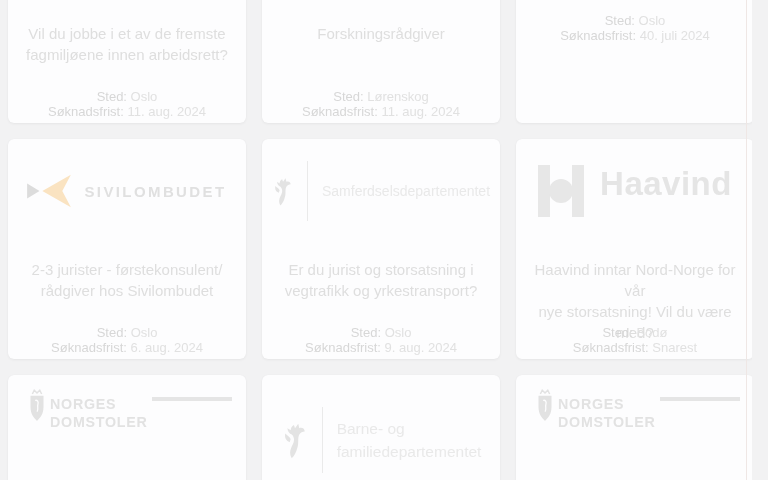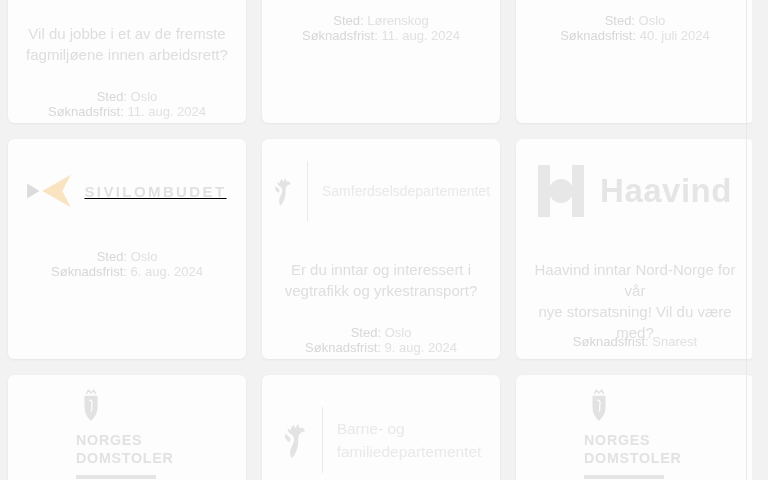--- a/index.html
+++ b/index.html
@@ -38,36 +38,36 @@
     display:flex; align-items:flex-start; justify-content:center;
     text-align:center; white-space:pre-line;
     font-size:15px; line-height:21px; color:#dedede;
   }
   .card-meta { margin-top:6px; text-align:center; font-size:13px; color:#e1e1e1; }
   .meta-line { line-height:15px; }
   .meta-line + .meta-line { }
   .meta-label { font-weight:normal; color:#d7d7d7; }
 
   
-  .logo-sivil { display:flex; align-items:center; gap:13px;text-decoration:underline; }
+  .logo-sivil { display:flex; align-items:center; gap:13px; }
   .sivil-word { font-size:15px; font-weight:bold; letter-spacing:2.4px; color:#e0e0e0; }
 
   
   .dep-logo { display:flex; align-items:center; }
   .dep-divider { width:1px; background:#eaeaea; margin:0 14px 0 13px; }
   .dep-text { text-align:left; color:#e9e9e9; }
   .dep-text--sm { font-size:14px; }
   .dep-text--lg { font-size:15.5px; line-height:23px; }
 
   
-  .logo-haavind { display:flex; align-items:center; gap:16px; }
+  .logo-haavind { display:flex; gap:16px; }
   .haavind-word { font-size:33px; font-weight:bold; color:#e5e5e5; letter-spacing:0.5px; }
 
   
-  .nd-block { display:flex; flex-direction:column; margin-top:14px; }
+  .nd-block { display:flex; flex-direction:row; margin-top:14px; }
   .nd-shield { margin-left:2px; }
   .nd-text { margin-top:6px; font-weight:bold; font-size:15px; line-height:18px;
              letter-spacing:0.8px; color:#e2e2e2; transform:scaleX(0.95);
              transform-origin:left center; }
   .nd-bar { margin-top:8px; height:4px; width:80px; background:#e5e5e5; }
 </style>
 </head>
 <body>
 
 <div class="viewport">
@@ -80,20 +80,21 @@
       <div class="card-title">Vil du jobbe i et av de fremste
 fagmiljøene innen arbeidsrett?</div>
       <div class="card-meta">
         <div class="meta-line"><span class="meta-label">Sted:</span> <span>Oslo</span></div>
         <div class="meta-line"><span class="meta-label">Søknadsfrist:</span> <span>11. aug. 2024</span></div>
       </div>
     </div>
 
     <div class="card">
       <div class="card-logo"></div>
+      <div class="card-title">Forskningsrådgiver</div>
       <div class="card-meta">
         <div class="meta-line"><span class="meta-label">Sted:</span> <span>Lørenskog</span></div>
         <div class="meta-line"><span class="meta-label">Søknadsfrist:</span> <span>11. aug. 2024</span></div>
       </div>
     </div>
 
     <div class="card">
       <div class="card-logo"></div>
       <div class="card-meta">
         <div class="meta-line"><span class="meta-label">Sted:</span> <span>Oslo</span></div>
@@ -104,38 +105,40 @@
     <div class="card">
       <div class="card-logo">
         <div class="logo-sivil">
           <svg width="44" height="38" viewBox="0 0 46 40">
             <polygon points="0,12 13,20 0,28" fill="#dcdcdc"></polygon>
             <polygon points="46,3 16,20 46,37 37,20" fill="#fae3c1"></polygon>
           </svg>
           <span class="sivil-word">SIVILOMBUDET</span>
         </div>
       </div>
+      <div class="card-title">2-3 jurister - førstekonsulent/
+rådgiver hos Sivilombudet</div>
       <div class="card-meta">
         <div class="meta-line"><span class="meta-label">Sted:</span> <span>Oslo</span></div>
         <div class="meta-line"><span class="meta-label">Søknadsfrist:</span> <span>6. aug. 2024</span></div>
       </div>
     </div>
 
     <div class="card">
       <div class="card-logo">
         <div class="dep-logo">
           <svg width="22" height="32" viewBox="0 0 26 36">
             <path d="M10 35 C7 30 9 26 11 22 C13 18 12 15 10 13 C8 12 6 10 6 7 L9 9 C9 7 10 5 12 4 L13 7 L16 3 L17 7 C20 6 22 8 22 10 C20 10 18 11 17 13 C15 17 17 21 15 26 C14 30 12 33 10 35 Z" fill="#e3e3e3"></path>
             <path d="M8 20 C5 19 3 16 4 12 C6 14 8 15 9 17 Z" fill="#e3e3e3"></path>
           </svg>
           <div class="dep-divider" style="height:60px"></div>
           <div class="dep-text dep-text--sm">Samferdselsdepartementet</div>
         </div>
       </div>
-      <div class="card-title">Er du inntar og interessert i
+      <div class="card-title">Er du jurist og storsatsning i
 vegtrafikk og yrkestransport?</div>
       <div class="card-meta">
         <div class="meta-line"><span class="meta-label">Sted:</span> <span>Oslo</span></div>
         <div class="meta-line"><span class="meta-label">Søknadsfrist:</span> <span>9. aug. 2024</span></div>
       </div>
     </div>
 
     <div class="card">
       <div class="card-logo">
         <div class="logo-haavind">
@@ -144,20 +147,21 @@
             <rect x="34" y="0" width="12" height="52" fill="#e7e7e7"></rect>
             <circle cx="23" cy="26" r="12" fill="#e7e7e7"></circle>
           </svg>
           <span class="haavind-word">Haavind</span>
         </div>
       </div>
       <div class="card-title">Haavind inntar Nord-Norge for vår
 nye storsatsning! Vil du være
 med?</div>
       <div class="card-meta">
+        <div class="meta-line"><span class="meta-label">Sted:</span> <span>Bodø</span></div>
         <div class="meta-line"><span class="meta-label">Søknadsfrist:</span> <span>Snarest</span></div>
       </div>
     </div>
 
     <div class="card">
       <div class="nd-block">
         <svg class="nd-shield" width="26" height="36" viewBox="0 0 28 38">
           <path d="M9 5 L11 1 L14 4 L17 1 L19 5" stroke="#e2e2e2" stroke-width="1.6" fill="none"></path>
           <path d="M7 7 H21 V19 C21 27 17 31 14 34 C11 31 7 27 7 19 Z" fill="#e2e2e2"></path>
           <path d="M12 12 C14 11 16 13 15 16 C14 19 16 21 14 24" stroke="#fdfdfe" stroke-width="1.4" fill="none"></path>

